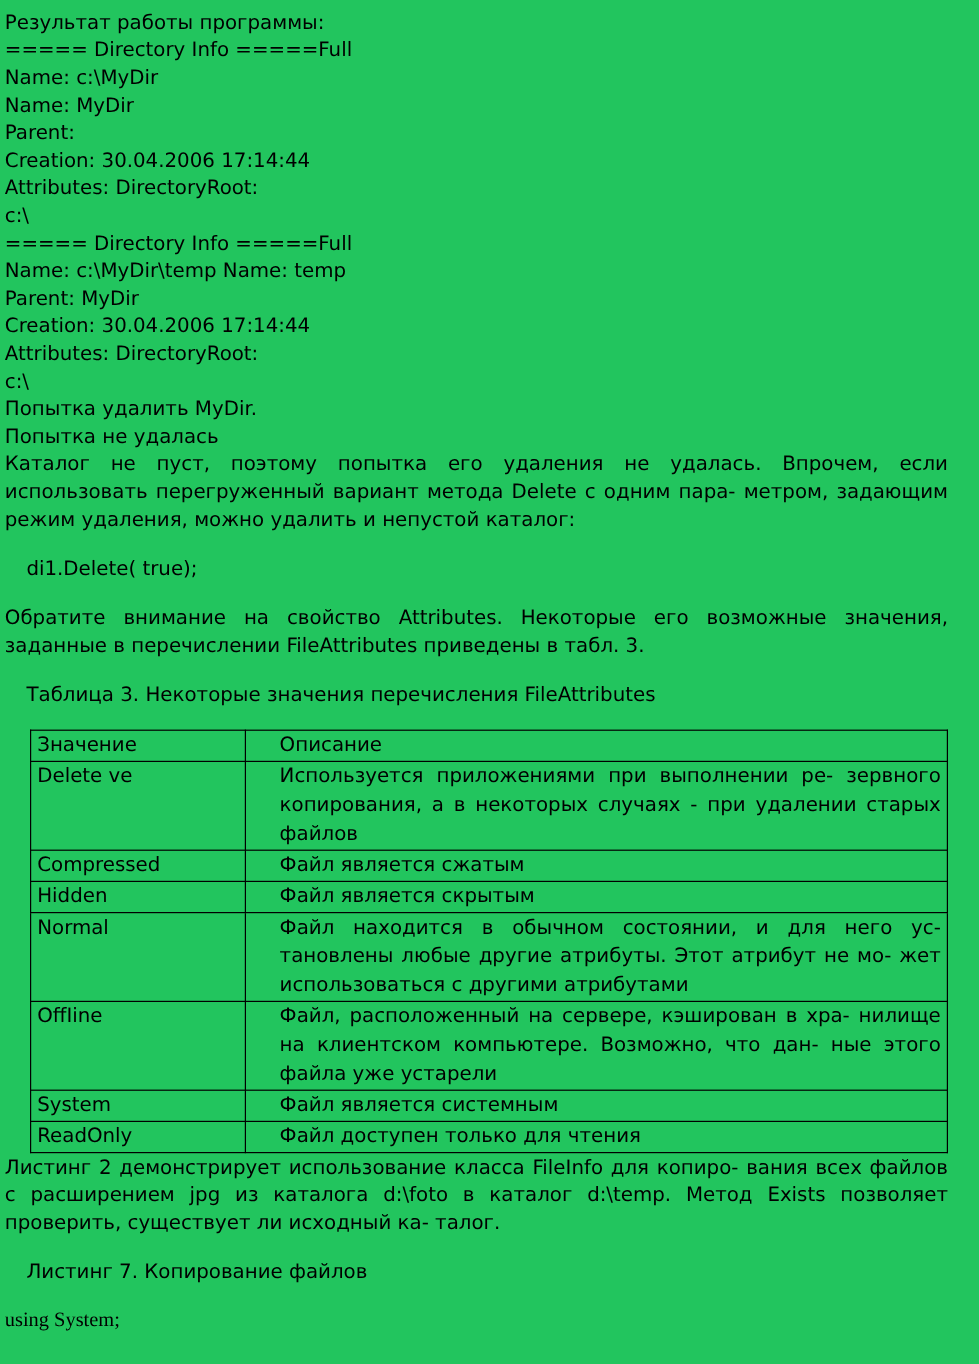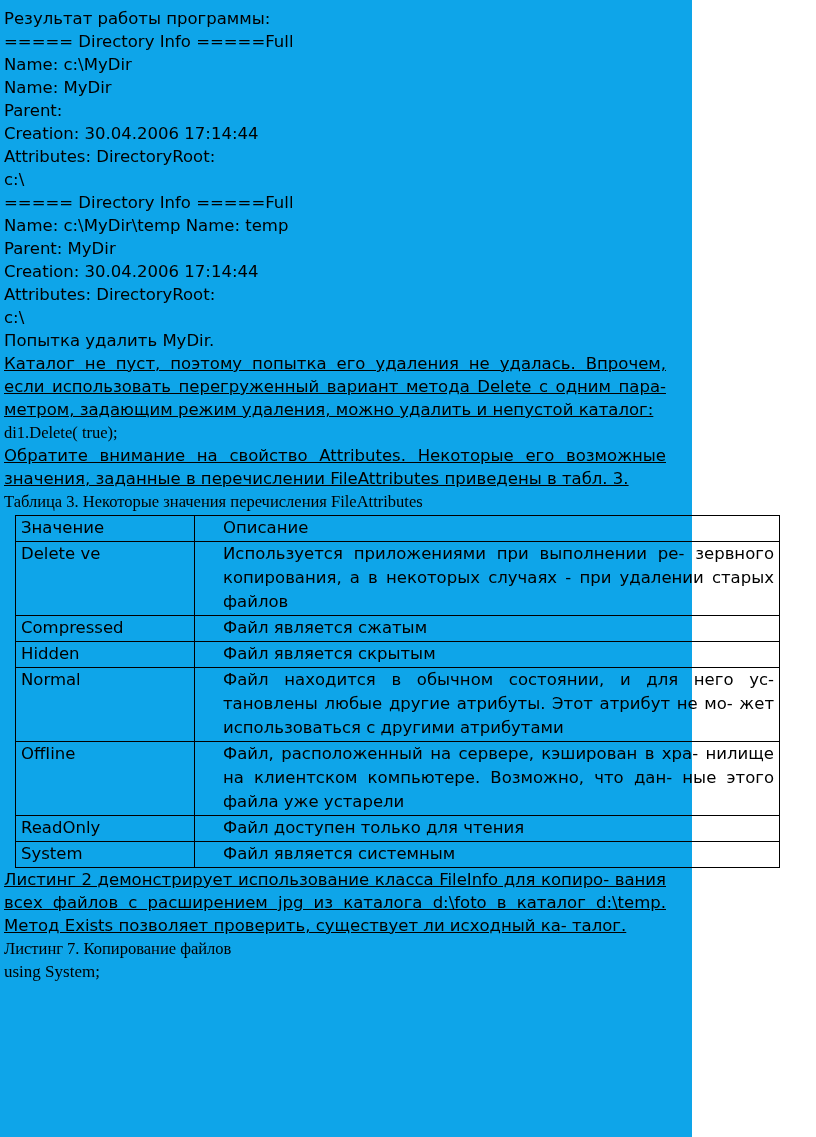--- a/index.html
+++ b/index.html
@@ -1,45 +1,43 @@
 <!DOCTYPE html>
 <html><head>
 <meta charset="utf-8">
 <style>
   html, body { margin: 0; padding: 0; background: #ffffff; }
   .page {
-    width: 692px;
+    width: 816px;
     min-height: 1137px;
     box-sizing: border-box;
     padding: 7px 26px 10px 4px;
     font-family: "DejaVu Sans", "Liberation Sans", sans-serif;
     font-size: 16.5px;
     color: #000000;
-    background: #0ea5e9;
+    background: #22c55e;
   }
   .out-line {
     line-height: 23px;
     white-space: pre-wrap;
   }
   p.body {
     margin: 0;
     text-align: justify;
     line-height: 23px;
-    text-decoration: underline;
   }
   p.plain {
-    margin: 0;
+    margin: 18px;
     line-height: 23px;
-    font-family: Liberation Serif, serif;
   }
   .gap-med { margin-top: 21px; }
   .gap-lg { margin-top: 29px; }
   table.attr-table {
     border-collapse: collapse;
-    margin-left: 11px;
+    margin-left: 21px;
     margin-top: 2px;
     width: 765px;
     table-layout: fixed;
   }
   table.attr-table td {
     border: 1px solid #000000;
     padding: 0px 5px 1px 5px;
     vertical-align: top;
     line-height: 24px;
   }
@@ -66,20 +64,21 @@
     <div class="out-line">Creation: 30.04.2006 17:14:44</div>
     <div class="out-line">Attributes: DirectoryRoot:</div>
     <div class="out-line">c:\</div>
     <div class="out-line">===== Directory Info =====Full</div>
     <div class="out-line">Name: c:\MyDir\temp Name: temp</div>
     <div class="out-line">Parent: MyDir</div>
     <div class="out-line">Creation: 30.04.2006 17:14:44</div>
     <div class="out-line">Attributes: DirectoryRoot:</div>
     <div class="out-line">c:\</div>
     <div class="out-line">Попытка удалить MyDir.</div>
+    <div class="out-line">Попытка не удалась</div>
   </div>
 
   <p class="body gap-med">Каталог не пуст, поэтому попытка его удаления не удалась. Впрочем, если использовать перегруженный вариант метода Delete с одним пара- метром, задающим режим удаления, можно удалить и непустой каталог:</p>
   <p class="plain">di1.Delete( true);</p>
   <p class="body">Обратите внимание на свойство Attributes. Некоторые его возможные значения, заданные в перечислении FileAttributes приведены в табл. 3.</p>
 
   <p class="plain gap-med">Таблица 3. Некоторые значения перечисления FileAttributes</p>
 
   <table class="attr-table">
     <tbody>
@@ -101,26 +100,26 @@
       </tr>
       <tr>
         <td class="col-value">Normal</td>
         <td class="col-desc">Файл находится в обычном состоянии, и для него ус- тановлены любые другие атрибуты. Этот атрибут не мо- жет использоваться с другими атрибутами</td>
       </tr>
       <tr>
         <td class="col-value">OffIine</td>
         <td class="col-desc">Файл, расположенный на сервере, кэширован в хра- нилище на клиентском компьютере. Возможно, что дан- ные этого файла уже устарели</td>
       </tr>
       <tr>
+        <td class="col-value">System</td>
+        <td class="col-desc">Файл является системным</td>
+      </tr>
+      <tr>
         <td class="col-value">ReadOnly</td>
         <td class="col-desc">Файл доступен только для чтения</td>
-      </tr>
-      <tr>
-        <td class="col-value">System</td>
-        <td class="col-desc">Файл является системным</td>
       </tr>
     </tbody>
   </table>
 
   <p class="body gap-lg">Листинг 2 демонстрирует использование класса FileInfo для копиро- вания всех файлов с расширением jpg из каталога d:\foto в каталог d:\temp. Метод Exists позволяет проверить, существует ли исходный ка- талог.</p>
 
   <p class="plain gap-med">Листинг 7. Копирование файлов</p>
   <p class="code-serif">using System;</p>
 
 </div>

